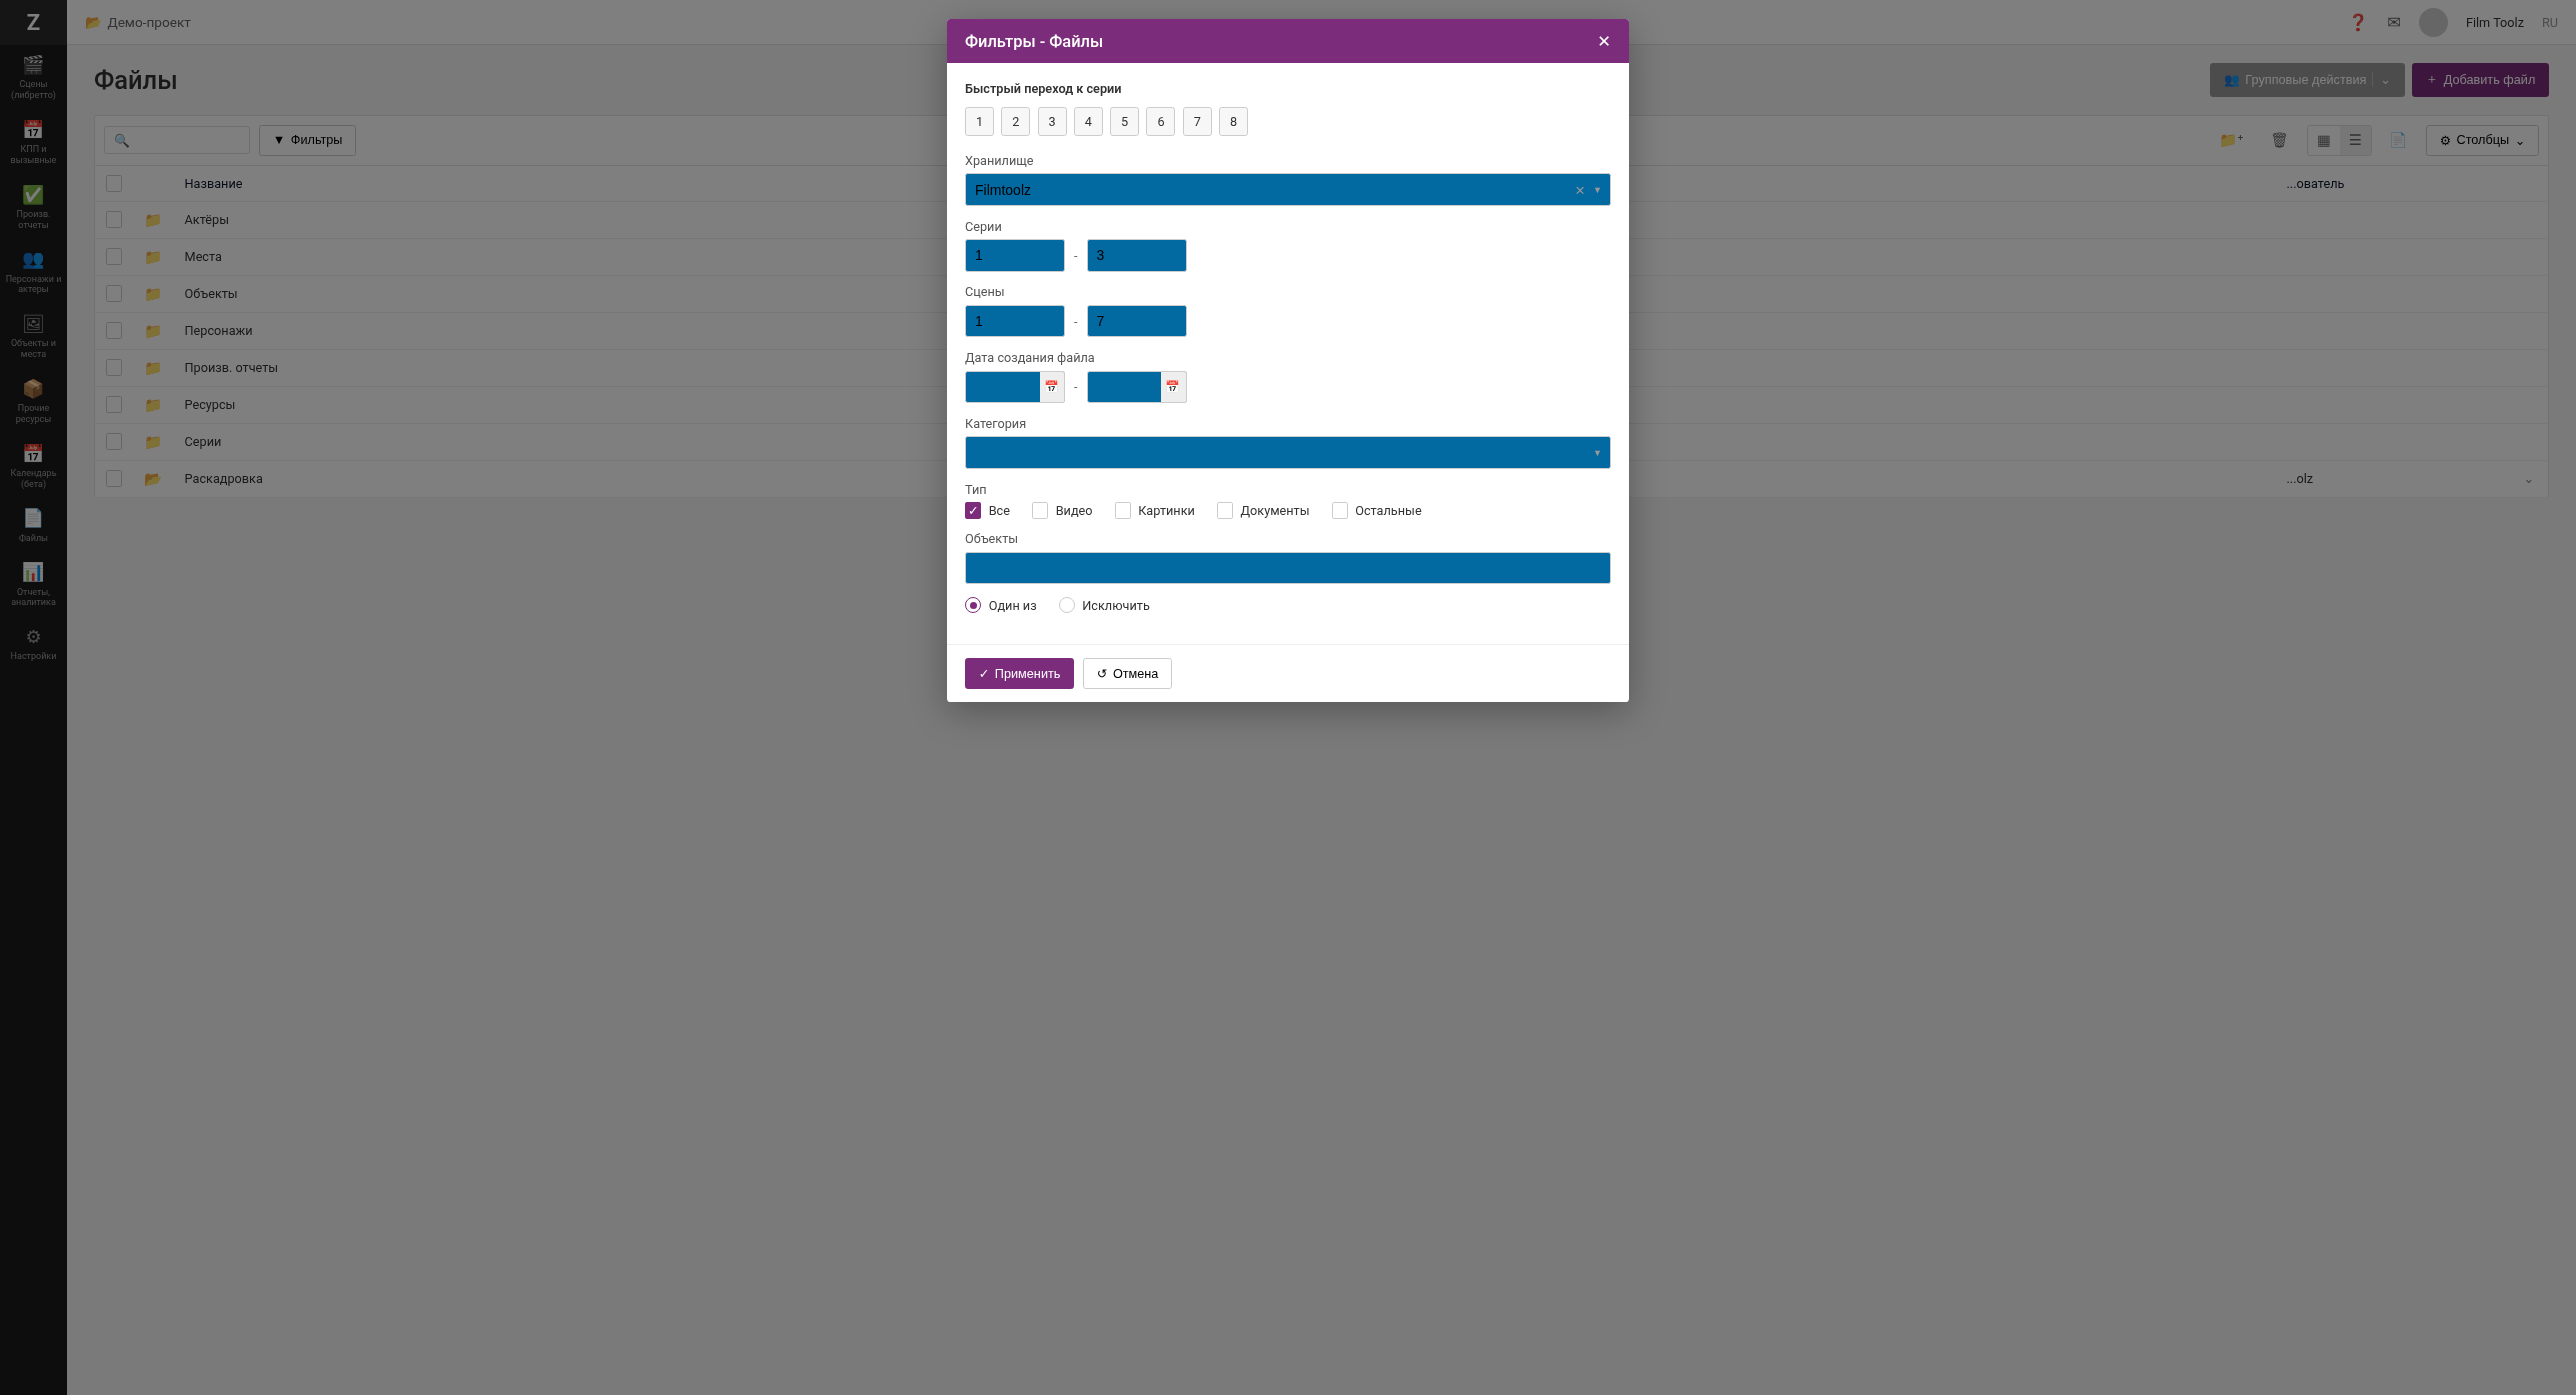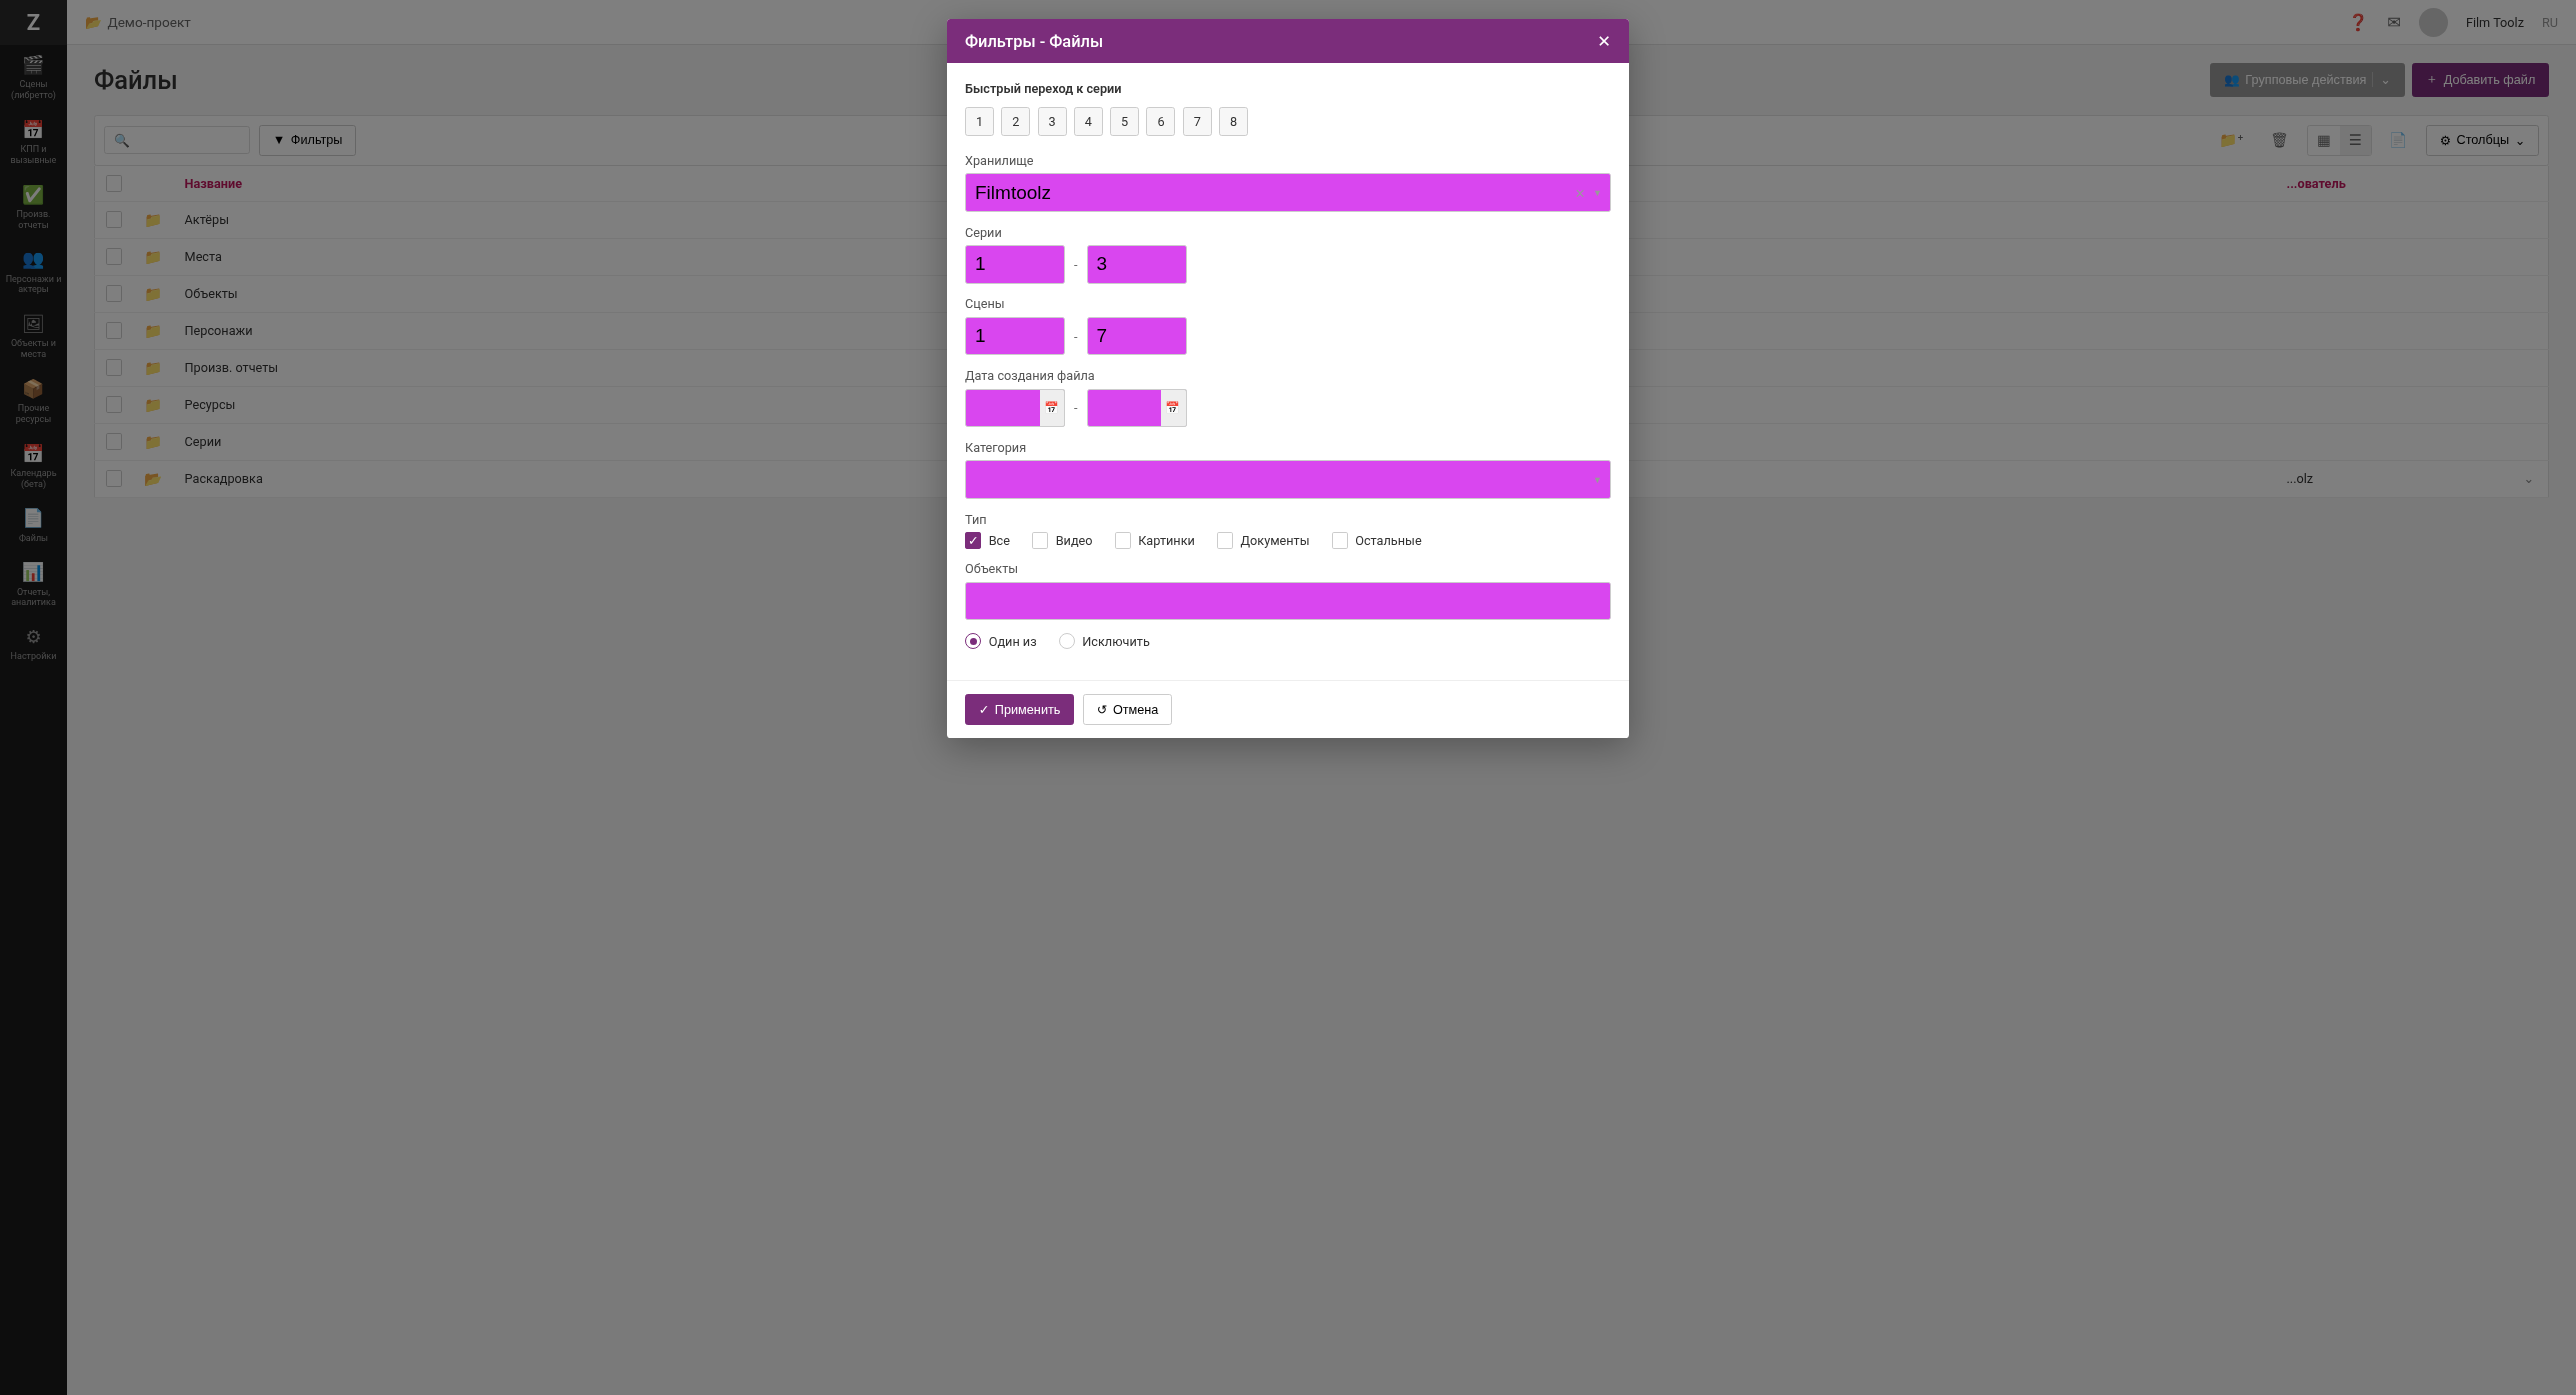--- a/index.html
+++ b/index.html
@@ -33,42 +33,42 @@
 .search-box { flex: 0 0 146px; border: 0.9px solid #ddd; padding: 5.5px 9px; border-radius: 2.7px; color: #aaa; }
 .toolbar-spacer { flex: 1; }
 .toolbar-icon { padding: 5.5px 9px; color: #666; cursor: pointer; font-size: 14.6px; }
 .view-toggle { display: flex; border: 0.9px solid #ddd; border-radius: 2.7px; }
 .view-toggle .toolbar-icon { border: none; }
 .view-toggle .active { background: #eee; }
 
 
 .table { width: 100%; background: #fff; border: 0.9px solid #e0e0e0; border-top: none; border-collapse: collapse; }
 .table th, .table td { padding: 9px 11px; text-align: left; border-bottom: 0.9px solid #eee; font-size: 12.7px; }
-.table th { font-weight: 700; color: #be185d; }
+.table th { font-weight: 400; color: #0f172a; }
 .folder-icon { color: #7b2d7b; font-size: 14.6px; }
 .folder-icon.outline { color: #888; }
 .row-chevron { color: #888; text-align: right; }
 .checkbox-cell { width: 36px; text-align: center; }
 .icon-cell { width: 36px; text-align: center; }
 
 
 .overlay { position: absolute; inset: 0; background: rgba(0,0,0,0.5); display: flex; align-items: flex-start; justify-content: center; padding-top: 19px; }
 .modal { width: 682px; max-height: 95vh; background: #fff; border-radius: 3.6px; overflow: hidden; display: flex; flex-direction: column; box-shadow: 0 9px 36px rgba(0,0,0,0.3); }
 .modal-header { background: #7b2d7b; color: #fff; padding: 12.7px 18px; display: flex; align-items: center; justify-content: space-between; font-size: 16.4px; font-weight: 500; }
 .modal-close { cursor: pointer; font-size: 16.4px; }
 .modal-body { padding: 18px; overflow-y: auto; flex: 1; }
 .modal-footer { padding: 12.7px 18px; border-top: 0.9px solid #eee; display: flex; gap: 9px; }
 
 .quick-label { font-weight: 600; margin-bottom: 11px; }
 .series-btns { display: flex; gap: 7.3px; margin-bottom: 16.4px; }
 .series-btn { width: 29px; height: 29px; border: 0.9px solid #ccc; background: #f7f7f7; border-radius: 2.7px; cursor: pointer; display: flex; align-items: center; justify-content: center; font-size: 12.7px; }
 
 .form-group { margin-bottom: 12.7px; position: relative; }
 .form-label { display: block; margin-bottom: 5.5px; color: #555; font-size: 12.7px; }
-.form-control { width: 100%; padding: 7.3px 9px; border: 0.9px solid #ccc; border-radius: 2.7px; font-size: 19px; background: #d946ef; }
+.form-control { width: 100%; padding: 7.3px 9px; border: 0.9px solid #ccc; border-radius: 2.7px; font-size: 14px; background: #0369a1; }
 .select-control { position: relative; }
 .select-control .form-control { padding-right: 55px; }
 .select-clear { position: absolute; right: 25.5px; top: 50%; transform: translateY(-50%); color: #999; cursor: pointer; }
 .select-arrow { position: absolute; right: 9px; top: 50%; transform: translateY(-50%); color: #999; font-size: 9px; }
 
 .range-row { display: flex; align-items: center; gap: 9px; }
 .range-row .form-control { width: 100px; }
 .range-sep { color: #666; }
 .date-row .form-control { width: 100px; }
 .date-wrap { position: relative; display: inline-block; }

